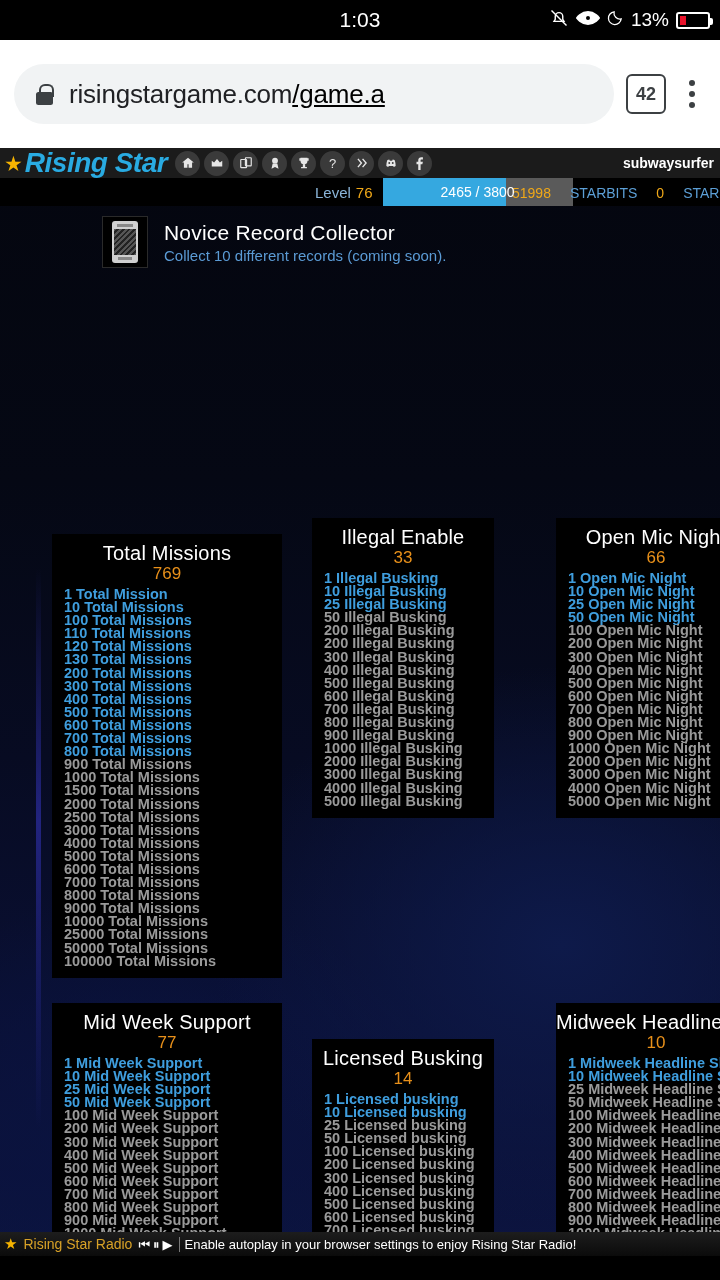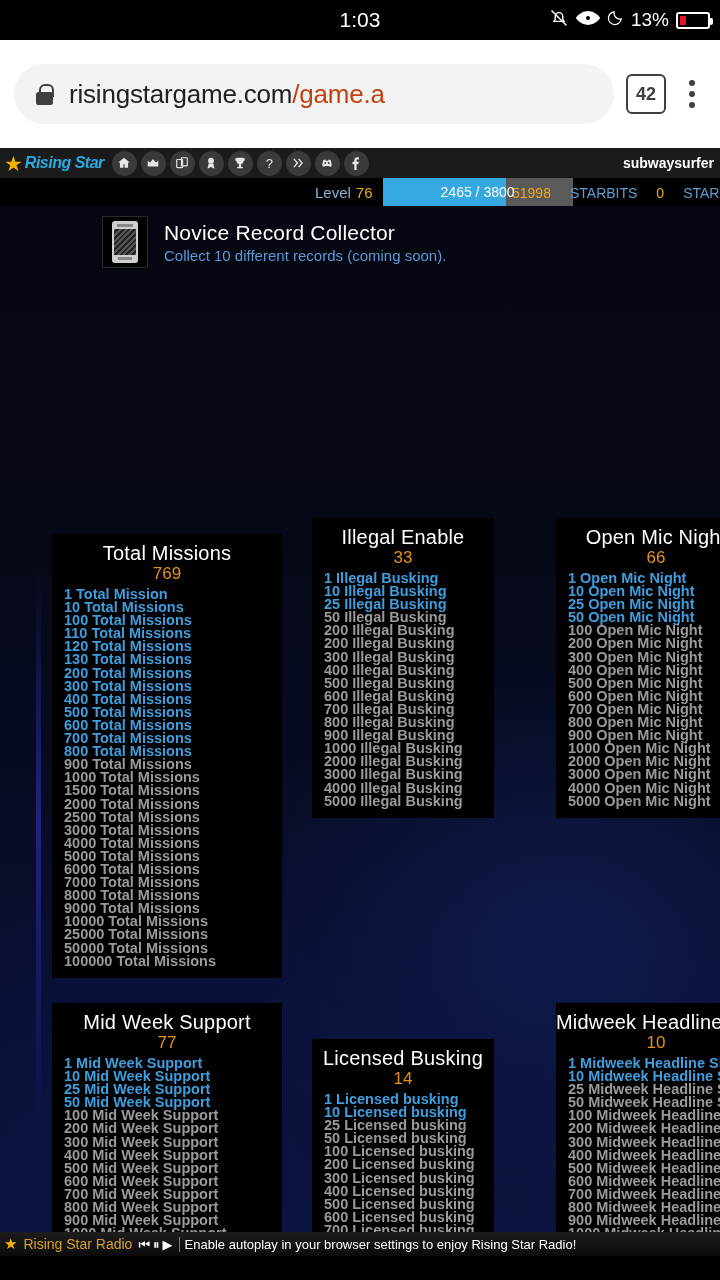--- a/index.html
+++ b/index.html
@@ -37,42 +37,42 @@
   .sb-batt i{display:block;height:100%;width:22%;background:#e8132b;}
 
   
   .omnibar{ height:108px; background:#fff; display:flex; align-items:center; padding:0 14px; gap:12px;}
   .urlbox{ flex:1; height:60px; background:#f1f3f4; border-radius:30px;
            display:flex; align-items:center; padding:0 22px; gap:16px; overflow:hidden;}
   .lock{ width:17px;height:21px; position:relative; flex:0 0 auto;}
   .lock::before{content:"";position:absolute;left:3px;top:0;width:11px;height:11px;border:2.6px solid #3c4043;border-bottom:none;border-radius:6px 6px 0 0;}
   .lock::after{content:"";position:absolute;left:0;bottom:0;width:17px;height:13px;background:#3c4043;border-radius:2.5px;}
   .urltext{ font-size:26px; color:#202124; white-space:nowrap; letter-spacing:-0.2px;}
-  .urltext .dim{ color:#c2410c; }
+  .urltext .dim{ color:#000000;text-decoration:underline; }
   .tabcount{ width:40px;height:40px;border:2.6px solid #3c4043;border-radius:6px;
              display:flex;align-items:center;justify-content:center;
              font-size:18px;font-weight:bold;color:#3c4043;flex:0 0 auto;}
   .kebab{ width:28px; display:flex;flex-direction:column;align-items:center;gap:5px;flex:0 0 auto;}
   .kebab i{ width:6px;height:6px;border-radius:50%;background:#3c4043;display:block;}
 
   
   .page{ position:relative; width:720px; height:1108px; overflow:hidden;
          background:
            radial-gradient(ellipse 500px 400px at 78% 72%, #0e1a4a 0%, rgba(10,18,55,0) 70%),
            radial-gradient(ellipse 420px 320px at 20% 88%, #0a1340 0%, rgba(8,14,45,0) 72%),
            linear-gradient(180deg,#04060f 0%,#050814 30%,#070b22 55%,#0a1035 80%,#0c1440 100%);
   }
   .vstreak{ position:absolute; left:36px; top:420px; width:5px; height:560px;
             background:linear-gradient(180deg,rgba(40,40,170,0) 0%,rgba(55,55,200,.55) 45%,rgba(40,40,170,0) 100%); }
 
   
   .gnav{ height:30px; background:#1b1b1b; display:flex; align-items:center; position:relative;}
   .logo{ display:flex; align-items:center; gap:2px; padding-left:4px;}
   .logo-star{ color:#f5b301; font-size:21px; line-height:1;}
-  .logo-txt{ color:#29abe2; font-size:16px; font-weight:bold; font-style:italic; letter-spacing:-0.5px;}
+  .logo-txt{ color:#29abe2; font-size:28px; font-weight:bold; font-style:italic; letter-spacing:-0.5px;}
   .navicons{ display:flex; align-items:center; gap:4px; margin-left:8px;}
   .nbtn{ width:25px;height:25px;border-radius:50%;background:#3a3a3a;
          display:flex;align-items:center;justify-content:center;color:#e6e6e6;font-size:13px;}
   .nbtn svg{ display:block; }
   .uname{ position:absolute; right:6px; top:0; height:30px; display:flex; align-items:center;
           color:#fff; font-size:14px; font-weight:bold;}
 
   
   .gstats{ height:28px; background:#000; display:flex; align-items:center; position:relative;}
   .lvlwrap{ position:absolute; left:315px; top:0; height:28px; display:flex; align-items:center;}

